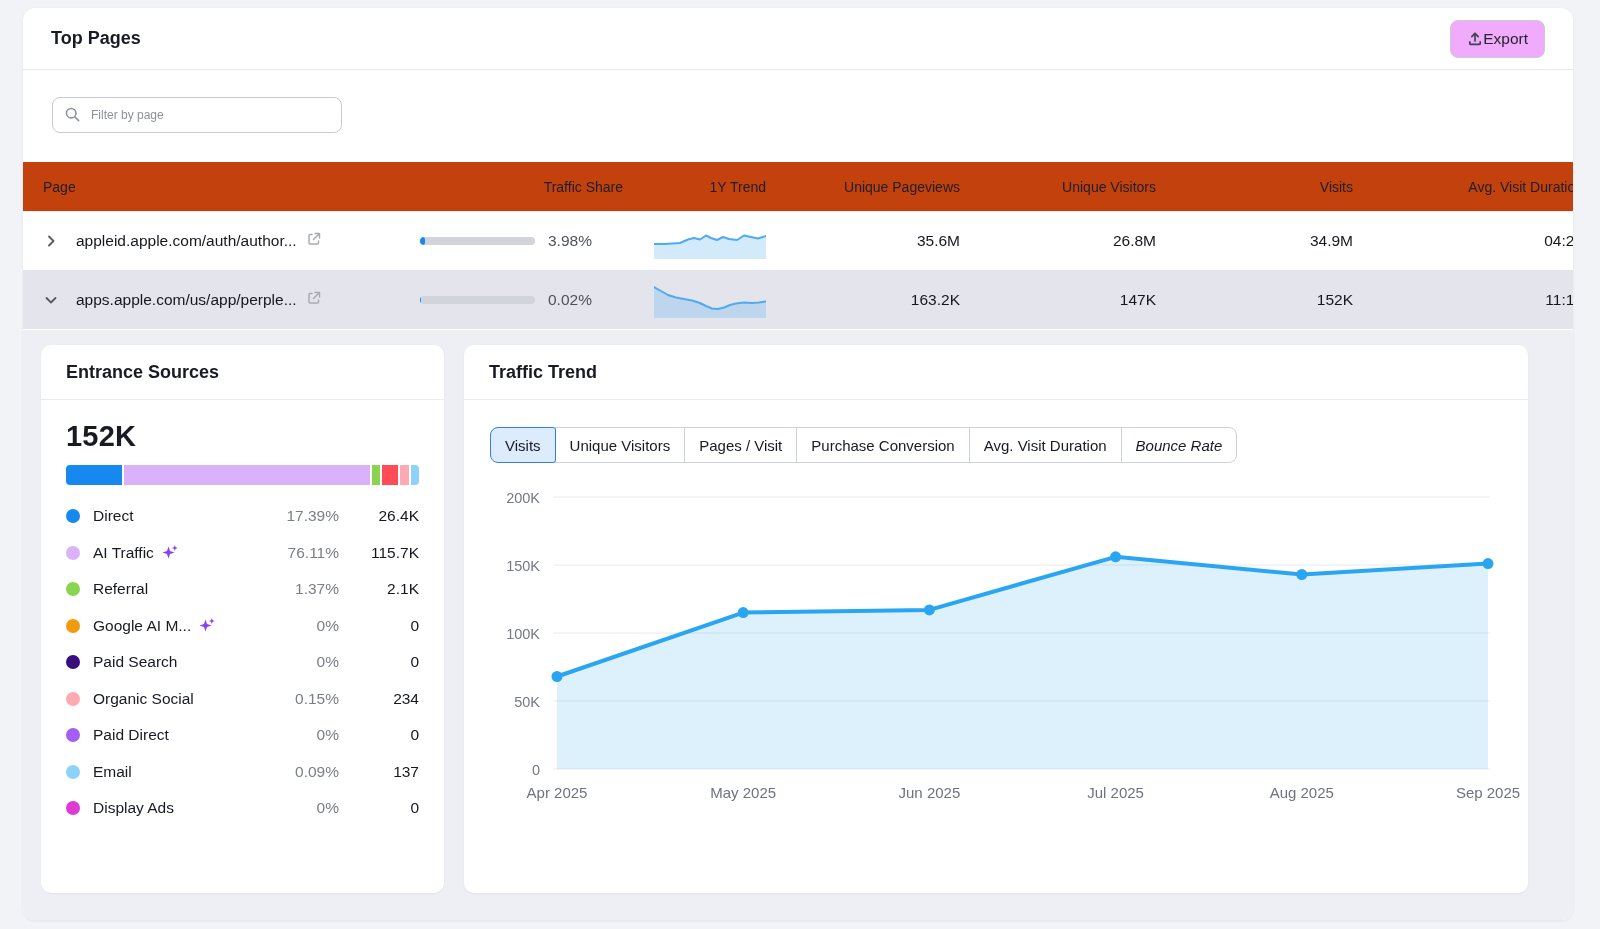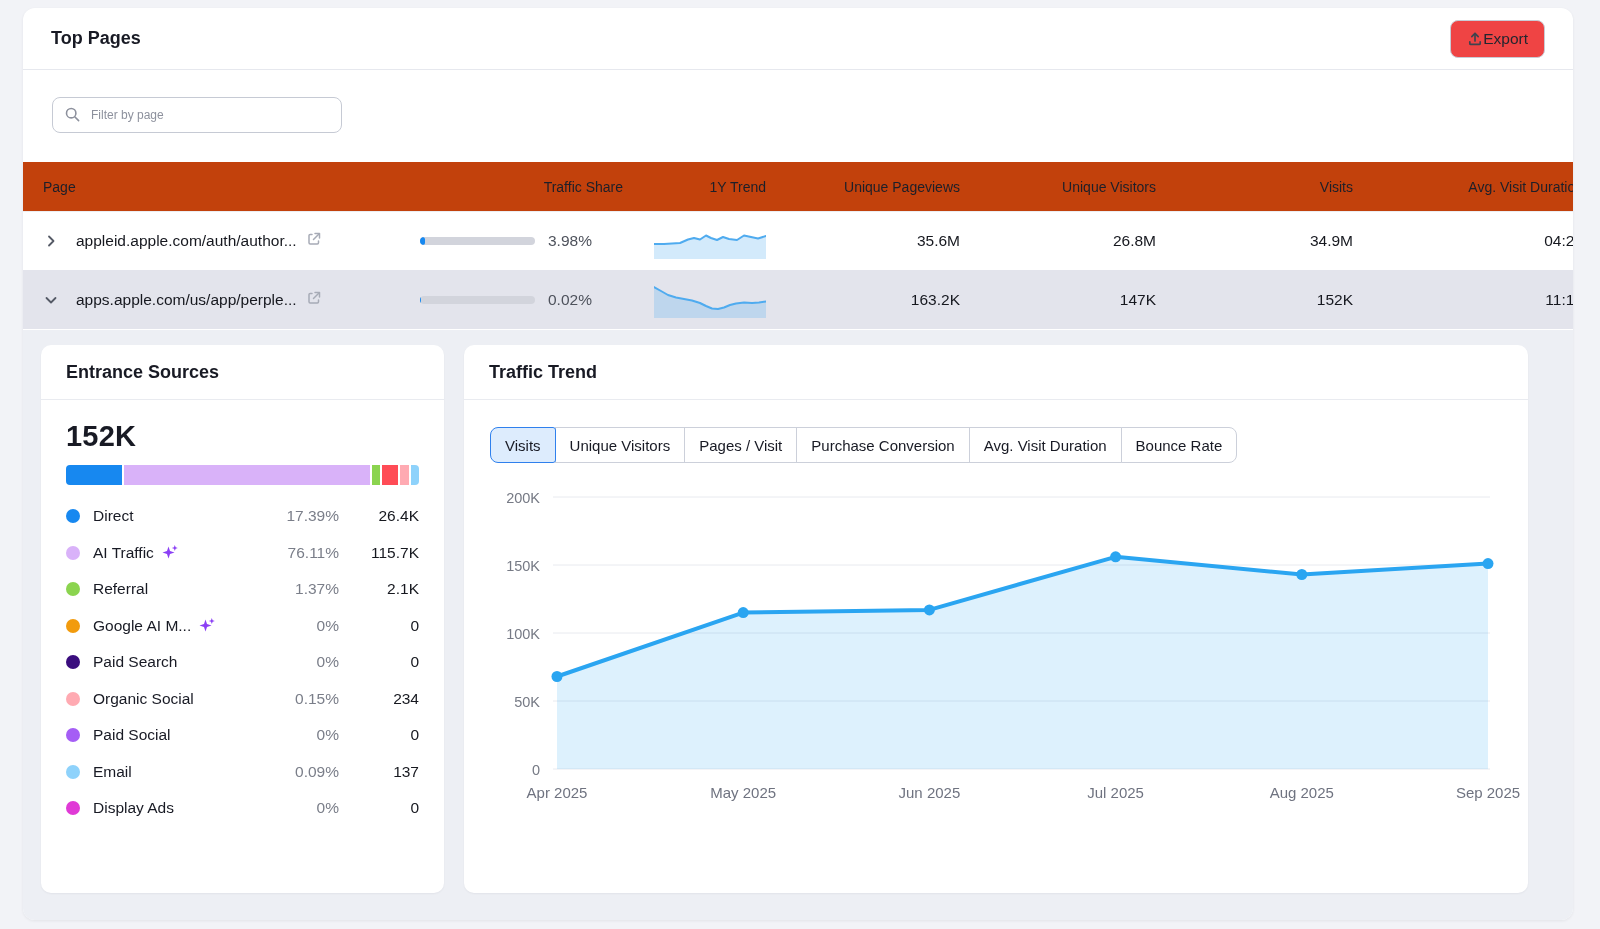--- a/index.html
+++ b/index.html
@@ -5,21 +5,21 @@
   html,body{margin:0;padding:0;}
   body{font-family:"Liberation Sans","DejaVu Sans",sans-serif;-webkit-font-smoothing:antialiased;}
   .stage{position:relative;width:1600px;height:929px;background:#f2f3f7;overflow:hidden;}
   .card{position:absolute;left:23px;top:8px;width:1550px;height:912px;background:#ffffff;
         border-radius:12px;overflow:hidden;box-shadow:0 1px 3px rgba(25,28,40,.07);}
   
   .card-header{height:62px;display:flex;align-items:center;justify-content:space-between;
                padding:0 28px;border-bottom:1px solid #e6e8ee;box-sizing:border-box;}
   .title{font-size:18px;font-weight:700;color:#181a24;}
   .export-btn{display:flex;align-items:center;height:38px;padding:0 16px;
-              background:#ef4444;border:1px solid #c8ccd5;border-radius:8px;
+              background:#f0abfc;border:1px solid #c8ccd5;border-radius:8px;
               font-size:15.5px;color:#23262f;font-family:inherit;cursor:pointer;}
   
   .filter-bar{padding:27px 0 0 29px;height:92px;box-sizing:border-box;}
   .search-box{position:relative;width:290px;height:36px;}
   .search-box input{width:100%;height:100%;box-sizing:border-box;border:1px solid #c6cad4;
        border-radius:8px;padding:0 12px 0 38px;font-size:12px;color:#181a24;outline:none;
        font-family:inherit;background:#fff;}
   .search-box input::placeholder{color:#8d919d;}
   .search-box .sicon{position:absolute;left:12px;top:9px;pointer-events:none;}
   
@@ -63,21 +63,21 @@
   .llabel{font-size:15.5px;color:#181a24;display:flex;align-items:center;gap:8px;min-width:0;flex:1;}
   .lpct{width:72px;text-align:right;font-size:15.5px;color:#7a7e89;}
   .lval{width:80px;text-align:right;font-size:15.5px;color:#16181f;}
   
   .traf-body{padding:0 26px;}
   .tabs{display:flex;margin-top:27px;}
   .tab{height:36px;box-sizing:border-box;display:flex;align-items:center;padding:0 14px;
        background:#fff;border:1px solid #ccd0da;margin-left:-1px;font-size:15px;color:#181a24;
        font-family:inherit;cursor:pointer;white-space:nowrap;}
   .tab:first-child{border-radius:8px 0 0 8px;margin-left:0;}
-  .tab:last-child{border-radius:0 8px 8px 0;}
+  .tab:last-child{border-radius:0 8px 8px 0;font-style:italic;}
   .tab.selected{background:#ddecfd;border:1.5px solid #2f80ed;border-radius:8px 3px 3px 8px;
                 position:relative;z-index:2;}
   .chartwrap{margin-top:13px;}
 </style>
 </head>
 <body>
 
 <div class="stage">
   <div class="card">
 
@@ -248,21 +248,21 @@
                 <span class="ldot" style="background: rgb(255, 170, 178);"></span>
                 <span class="llabel">
                   <span>Organic Social</span>
                 </span>
                 <span class="lpct">0.15%</span>
                 <span class="lval">234</span>
               </div>
               <div class="lrow">
                 <span class="ldot" style="background: rgb(165, 94, 245);"></span>
                 <span class="llabel">
-                  <span>Paid Social</span>
+                  <span>Paid Direct</span>
                 </span>
                 <span class="lpct">0%</span>
                 <span class="lval">0</span>
               </div>
               <div class="lrow">
                 <span class="ldot" style="background: rgb(142, 210, 251);"></span>
                 <span class="llabel">
                   <span>Email</span>
                 </span>
                 <span class="lpct">0.09%</span>

